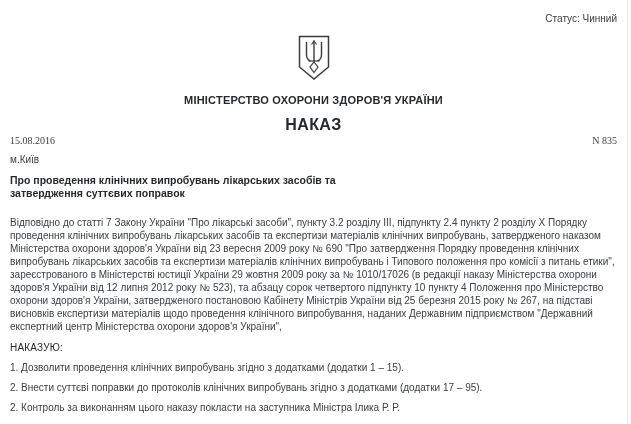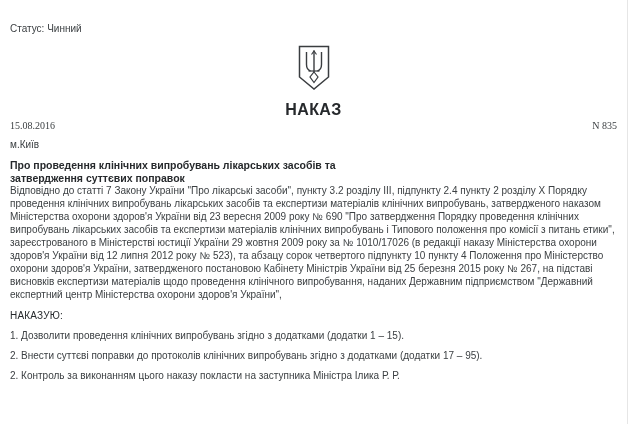--- a/index.html
+++ b/index.html
@@ -22,22 +22,22 @@
     top: 0; right: 3px;
     width: 1px; height: 100%;
     background: #e6e6e6;
   }
 
   .content {
     padding: 0 14px 0 10px;
   }
 
   .status-row {
-    padding-top: 22px;
-    text-align: left;
+    padding-top: 12px;
+    text-align: right;
     padding-right: 0px;
     color: #3c4043;
   }
 
   .emblem-wrap {
     margin-top: 9px;
     text-align: center;
     height: 48px;
   }
 
@@ -75,20 +75,21 @@
   .doc-title {
     margin-top: 8px;
     font-weight: bold;
     font-size: 10.5px;
     line-height: 12.5px;
     color: #26292c;
     max-width: 345px;
   }
 
   .preamble {
+    margin-top: 17px;
     text-align: left;
   }
 
   .order-heading {
     margin-top: 8px;
     font-weight: normal;
     color: #26292c;
     letter-spacing: 0.2px;
   }
 
@@ -113,20 +114,21 @@
           <path d="M10.5 8 V20.5 Q10.5 25.5 14.5 27" stroke="#3a3d40" stroke-width="1.4" fill="none"></path>
           <path d="M25.5 8 V20.5 Q25.5 25.5 21.5 27" stroke="#3a3d40" stroke-width="1.4" fill="none"></path>
           <path d="M18 6.5 V28" stroke="#3a3d40" stroke-width="1.4" fill="none"></path>
           <path d="M15.5 10.5 L18 7 L20.5 10.5" stroke="#3a3d40" stroke-width="1.1" fill="none"></path>
           <path d="M12.5 27 H23.5" stroke="#3a3d40" stroke-width="1.2" fill="none"></path>
           <path d="M18 28 L22 33 L18 38.5 L14 33 Z" stroke="#3a3d40" stroke-width="1.2" fill="none"></path>
         </svg>
       </span>
     </div>
 
+    <div class="ministry">МІНІСТЕРСТВО ОХОРОНИ ЗДОРОВ'Я УКРАЇНИ</div>
 
     <div class="doc-type">НАКАЗ</div>
 
     <div class="date-row">
       <span>15.08.2016</span>
       <span>N 835</span>
     </div>
 
     <div class="city">м.Київ</div>
 

